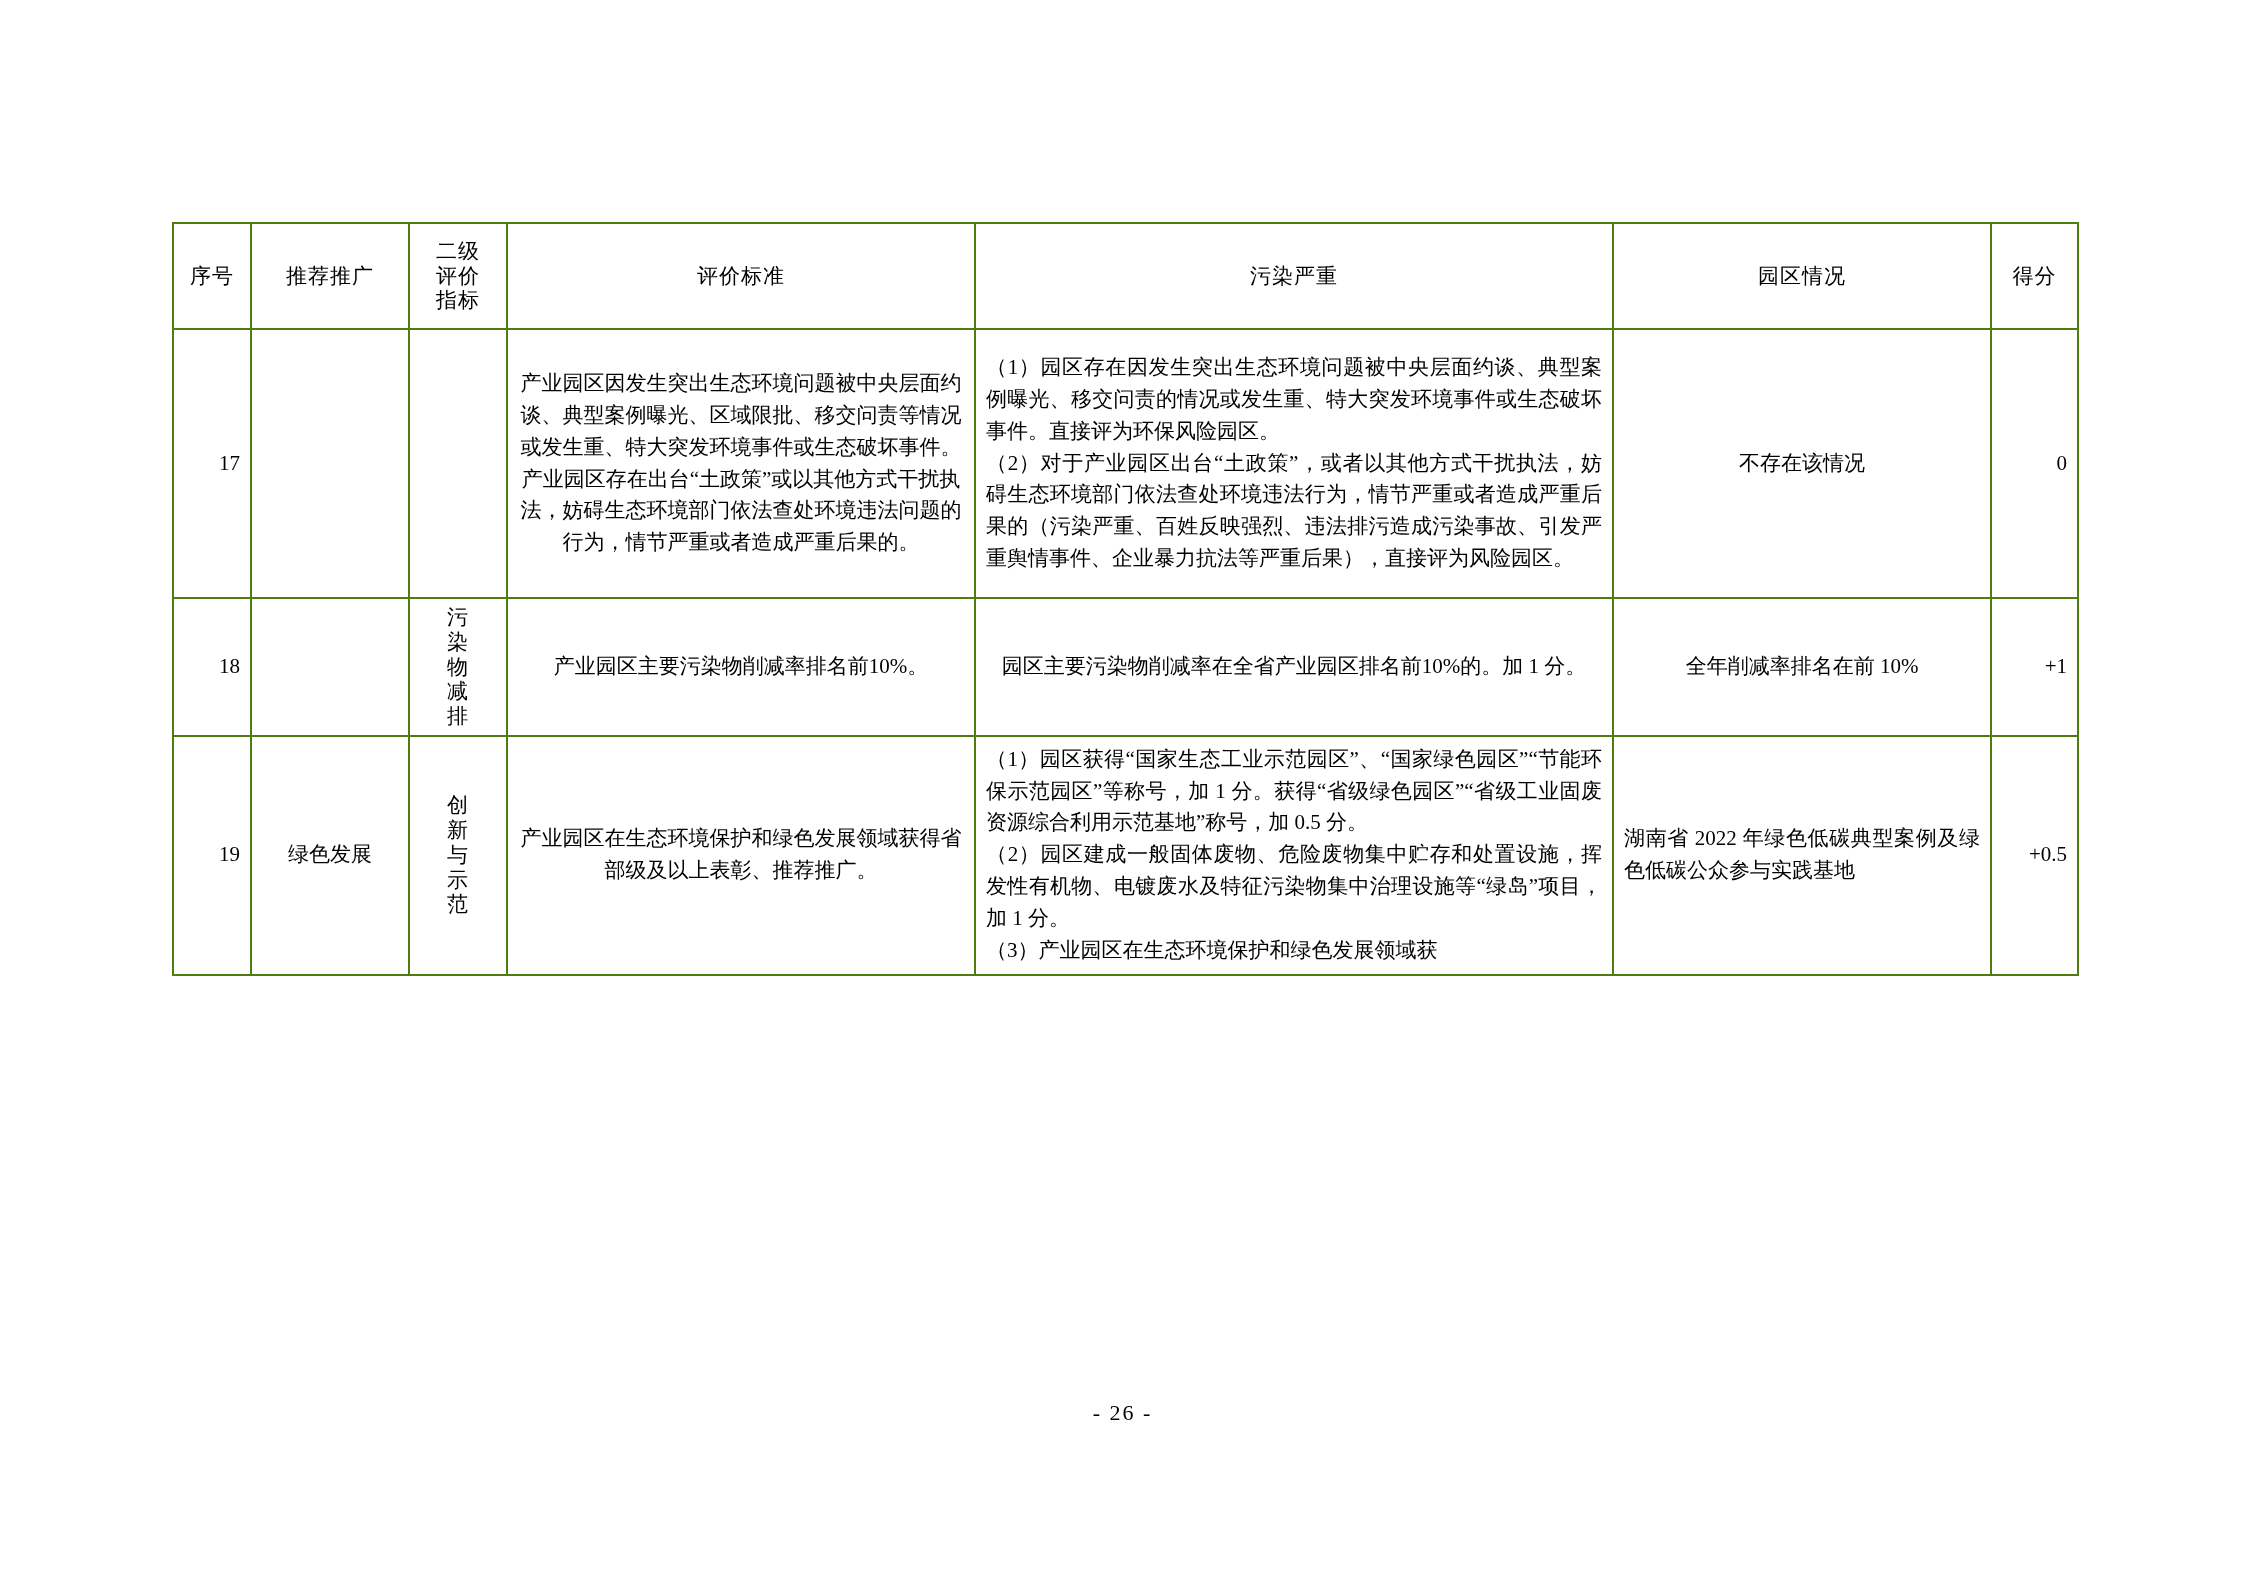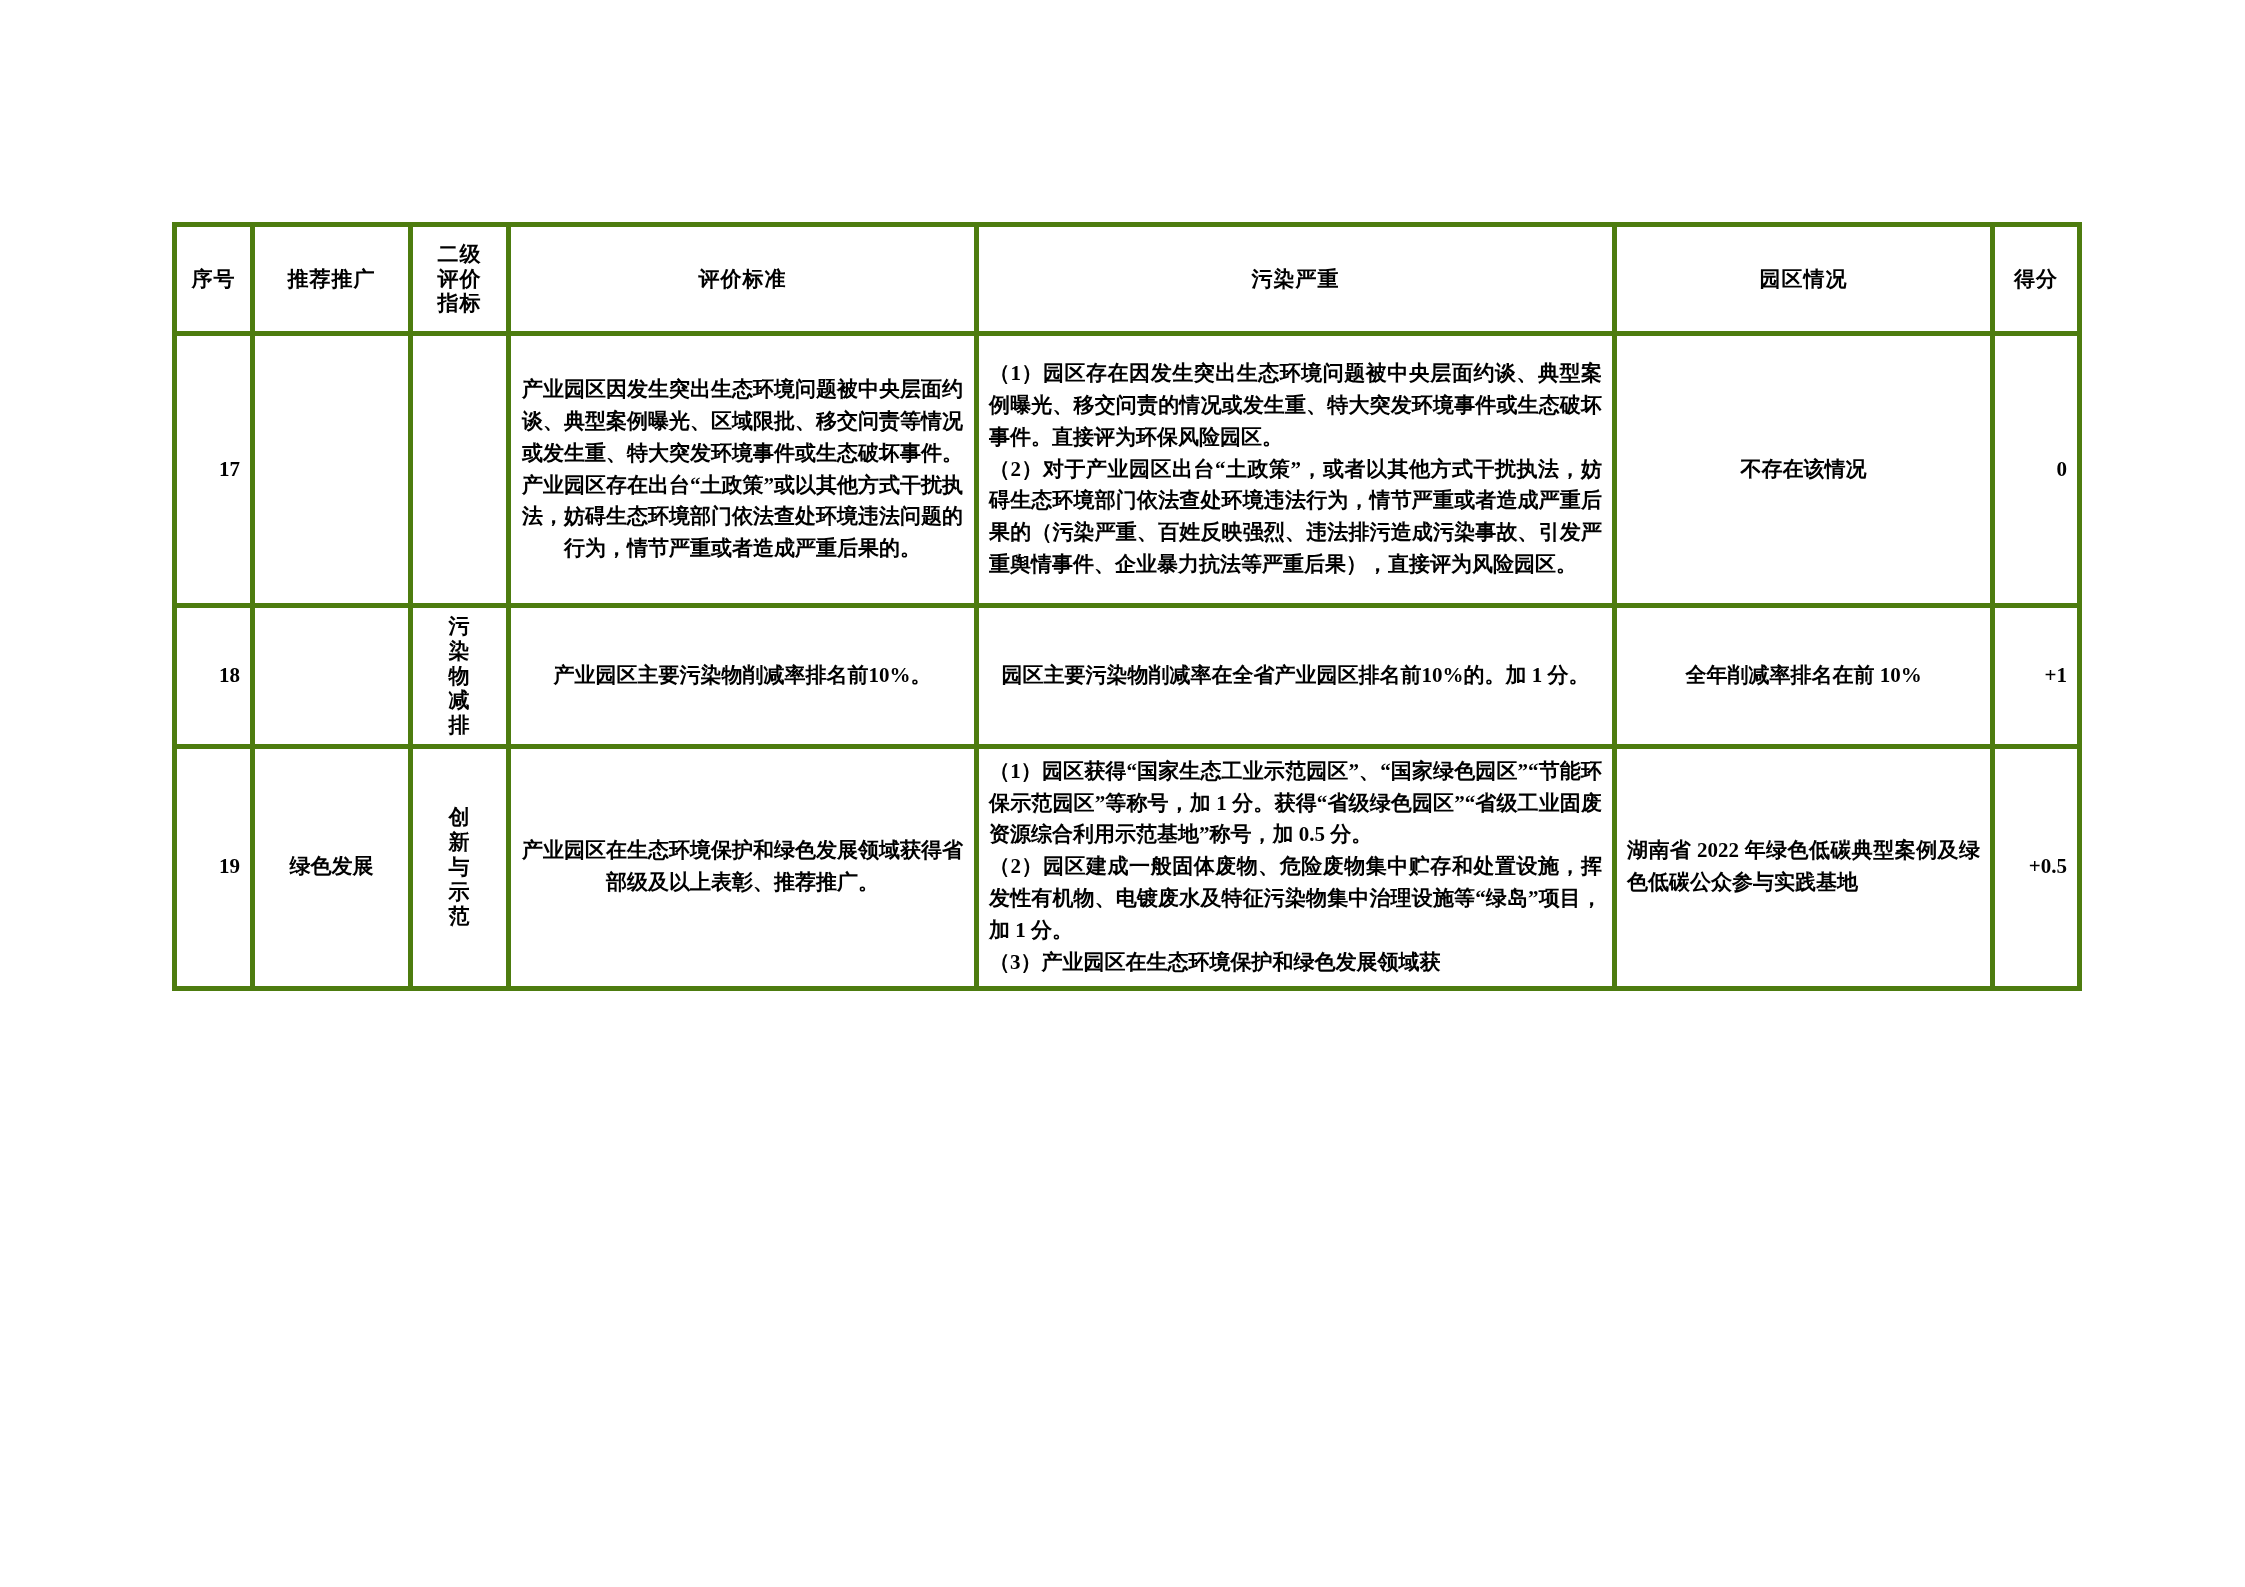--- a/index.html
+++ b/index.html
@@ -25,24 +25,24 @@
   }
   .doc-table {
     position: absolute;
     left: 172px;
     top: 222px;
     width: 1905px;
     border-collapse: collapse;
     table-layout: fixed;
   }
   .doc-table td, .doc-table th {
-    border: 5px solid #4d7c0f;
+    border: 2px solid #4d7c0f;
     vertical-align: middle;
     padding: 6px 10px;
-    font-weight: bold;
+    font-weight: normal;
     font-size: 21px;
     line-height: 1.52;
     margin-top: 32px;
   }
   .col-no      { width: 78px; }
   .col-l1      { width: 158px; }
   .col-l2      { width: 98px; }
   .col-crit    { width: 468px; }
   .col-detail  { width: 638px; }
   .col-park    { width: 378px; }
@@ -198,14 +198,15 @@
           <span class="para">（2）园区建成一般固体废物、危险废物集中贮存和处置设施，挥发性有机物、电镀废水及特征污染物集中治理设施等“绿岛”项目，加 1 分。</span>
           <span class="para">（3）产业园区在生态环境保护和绿色发展领域获</span>
         </td>
         <td class="cell-just">湖南省 2022 年绿色低碳典型案例及绿色低碳公众参与实践基地</td>
         <td class="num-cell">+0.5</td>
       </tr>
 
     </tbody>
   </table>
 
+  <div class="page-number">- 26 -</div>
 
 </div>
 
 </body></html>

